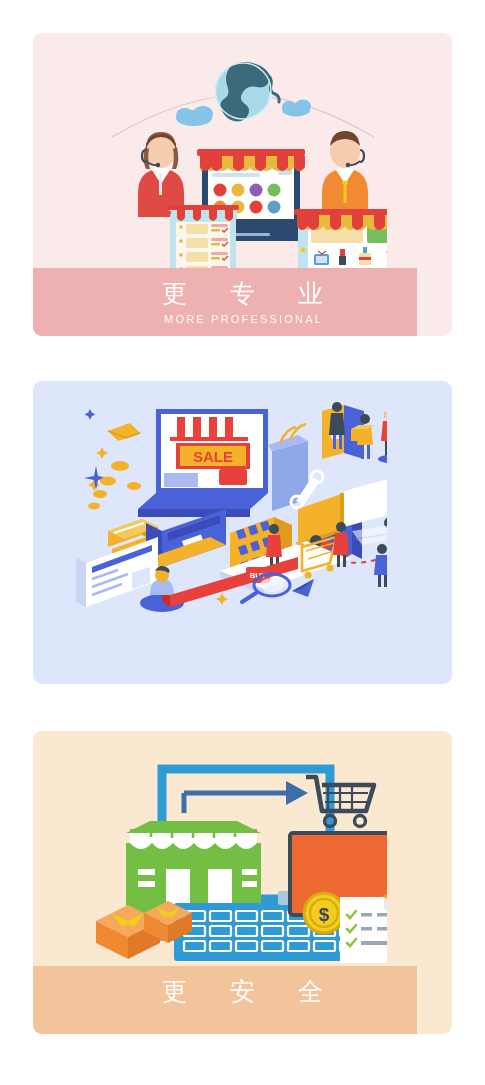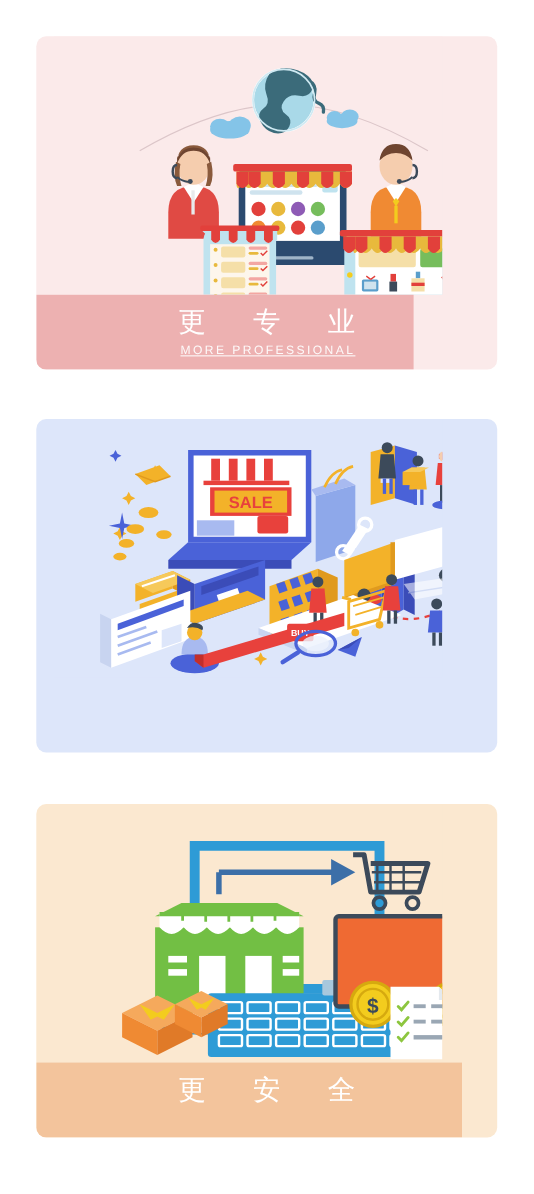--- a/index.html
+++ b/index.html
@@ -4,31 +4,31 @@
 <style>
   html,body{margin:0;padding:0;background:#ffffff;}
   body{width:485px;height:1085px;font-family:"Liberation Sans",sans-serif;-webkit-font-smoothing:antialiased;}
   .page{position:relative;width:485px;height:1085px;background:#ffffff;overflow:hidden;}
 
   .card{position:absolute;left:33px;width:419px;border-radius:9px;overflow:hidden;}
   .card.c1{top:33px;height:303px;background:#fbeaea;}
   .card.c2{top:381px;height:303px;background:#dde6fa;}
   .card.c3{top:731px;height:303px;background:#fbe8d0;}
 
-  .art{position:absolute;left:16px;top:0;width:353px;height:235px;overflow:hidden;}
-  .caption{position:absolute;left:0;bottom:0;width:343px;height:68px;margin-top:16px;}
+  .art{position:absolute;left:1px;top:0;width:353px;height:235px;overflow:hidden;}
+  .caption{position:absolute;left:0;bottom:0;width:384px;height:68px;margin-top:16px;}
   .card.c1 .caption{background:#edb1b1;}
   .card.c2 .caption{background:#b6bfe2;}
-  .card.c3 .caption{background:#f3c49c;padding-left:44px;}
+  .card.c3 .caption{background:#f3c49c;}
 
   .cap-cn{position:absolute;left:0;top:8px;width:419px;text-align:center;color:#ffffff;
           font-size:25px;letter-spacing:18px;text-indent:18px;line-height:34px;font-weight:300;
           font-family:"Liberation Sans",sans-serif;}
   .cap-en{position:absolute;left:0;top:44px;width:419px;text-align:center;color:#ffffff;
-          font-size:11px;letter-spacing:2.2px;text-indent:2.2px;line-height:14px;opacity:.93;text-decoration:underline;}
+          font-size:11px;letter-spacing:2.2px;text-indent:2.2px;line-height:14px;opacity:.93;}
 
   svg{display:block;}
 </style>
 </head>
 <body>
 
 <div class="page">
 
   <div class="card c1">
     <div class="art">

